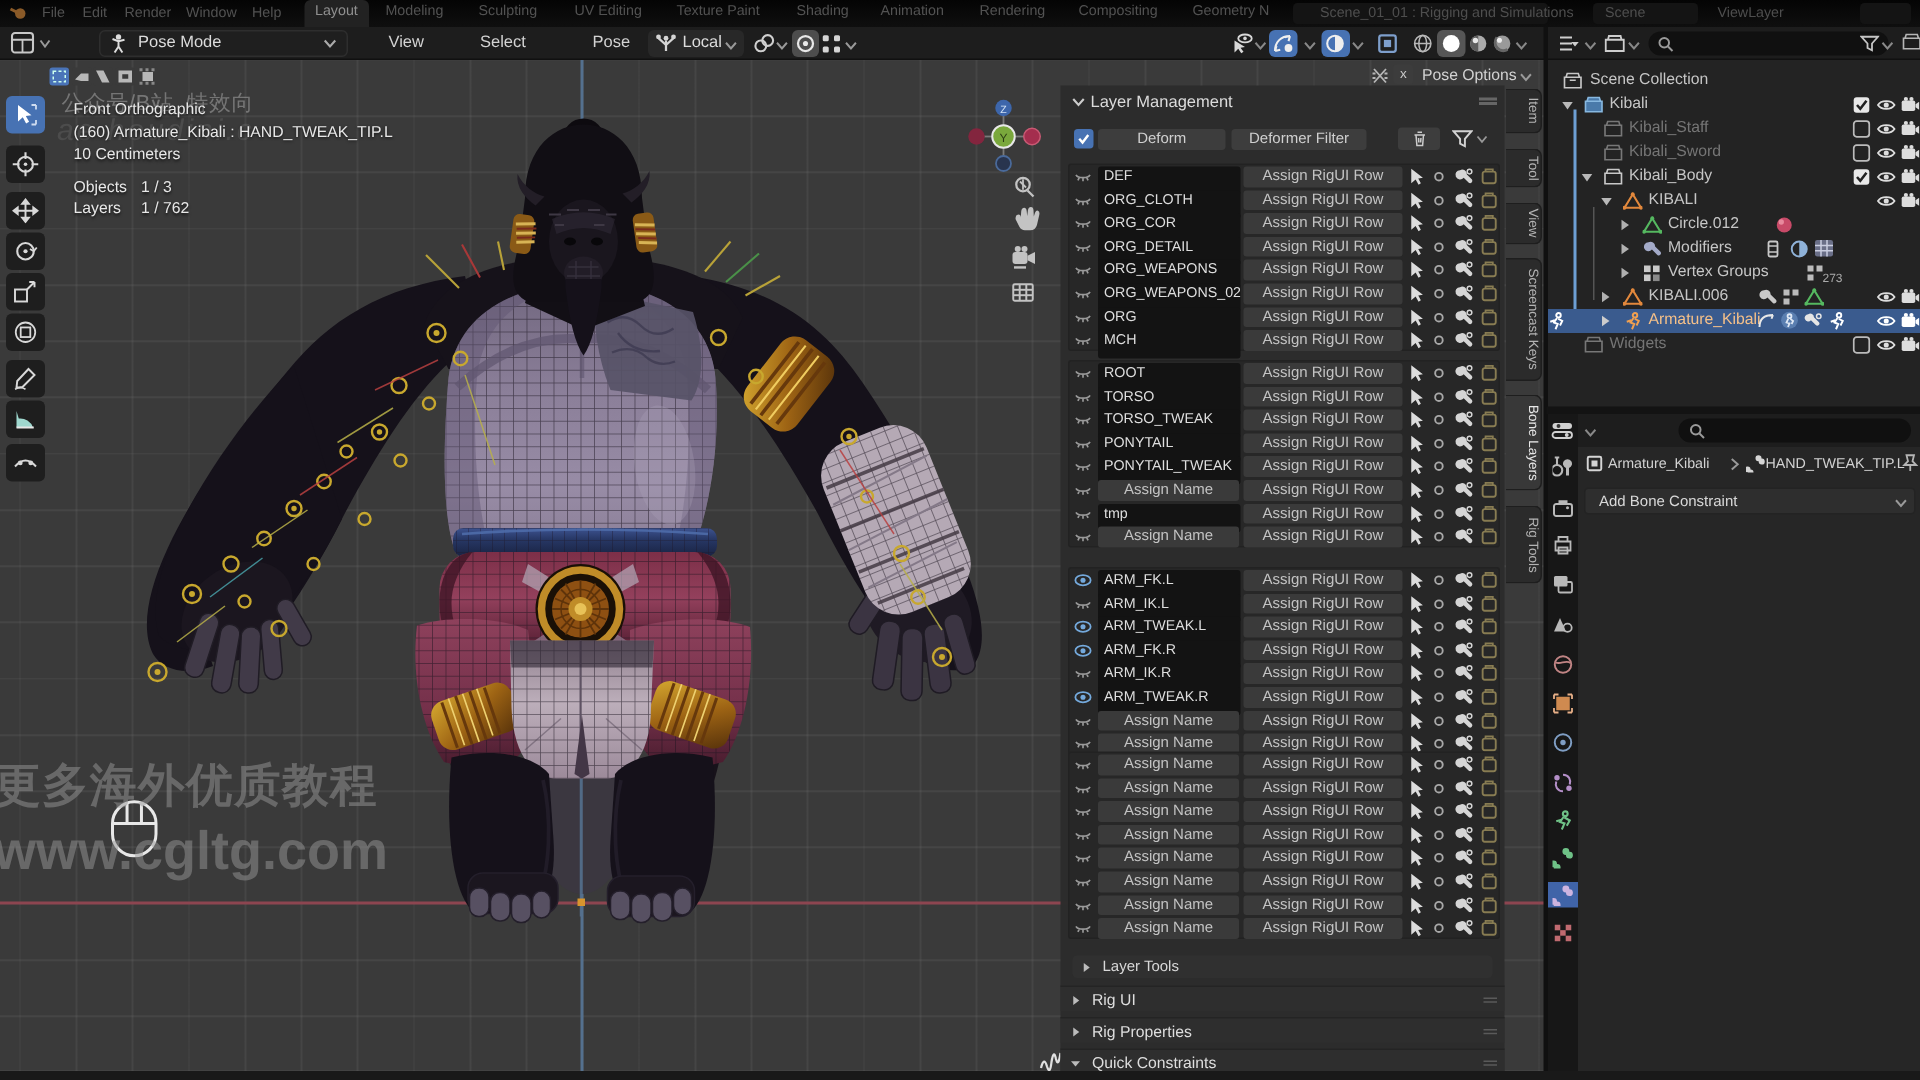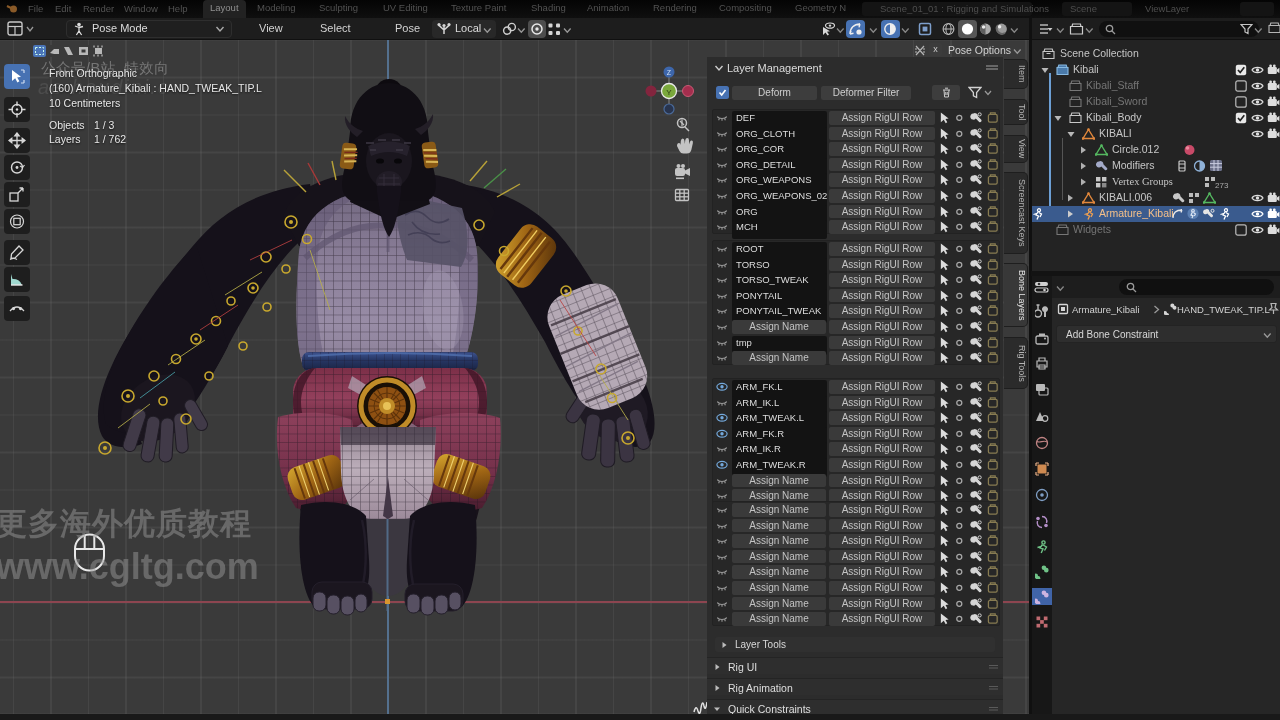--- a/index.html
+++ b/index.html
@@ -1014,21 +1014,21 @@
       <svg class="abs" style="left:7px;top:5px;" width="7" height="8" viewBox="0 0 7 8">
           <path d="M1.5 1 l4 3 -4 3 Z" fill="#bbb"></path>
         </svg>
       <span class="abs" style="left:21px;top:3px;font-size:10.5px;color:#dedede;">Rig UI</span>
       <div class="abs" style="left:282px;top:7px;width:9px;height:1.4px;background:#5a5a5a;box-shadow:0 2.5px 0 #5a5a5a;"></div>
     </div>
     <div class="abs" style="left:0;top:621px;width:296px;height:17px;background:#2e2e2e;border-top:1px solid #242424;">
       <svg class="abs" style="left:7px;top:5px;" width="7" height="8" viewBox="0 0 7 8">
           <path d="M1.5 1 l4 3 -4 3 Z" fill="#bbb"></path>
         </svg>
-      <span class="abs" style="left:21px;top:3px;font-size:10.5px;color:#dedede;">Rig Animation</span>
+      <span class="abs" style="left:21px;top:3px;font-size:10.5px;color:#dedede;">Rig Properties</span>
       <div class="abs" style="left:282px;top:7px;width:9px;height:1.4px;background:#5a5a5a;box-shadow:0 2.5px 0 #5a5a5a;"></div>
     </div>
     <div class="abs" style="left:0;top:642px;width:296px;height:17px;background:#2e2e2e;border-top:1px solid #242424;">
       <svg class="abs" style="left:6px;top:6px;" width="8" height="7" viewBox="0 0 8 7">
           <path d="M1 1.5 l3 3.5 3-3.5 Z" fill="#bbb"></path>
         </svg>
       <span class="abs" style="left:21px;top:3px;font-size:10.5px;color:#dedede;">Quick Constraints</span>
       <div class="abs" style="left:282px;top:7px;width:9px;height:1.4px;background:#5a5a5a;box-shadow:0 2.5px 0 #5a5a5a;"></div>
     </div>
   </div>
@@ -1211,21 +1211,21 @@
           <path d="M1 0.5 l5 3.5 -5 3.5 Z" fill="#b0b0b0"></path>
         </svg>
         <svg class="abs" style="left:64px;top:2px;" width="13" height="12" viewBox="0 0 13 12">
           <g fill="#c9c9c9">
             <rect x="1" y="1" width="4.4" height="4.4"></rect>
             <rect x="7" y="1" width="4.4" height="4.4"></rect>
             <rect x="1" y="7" width="4.4" height="4.4"></rect>
           </g>
           <rect x="7" y="7" width="4.4" height="4.4" fill="#8a8a8a"></rect>
         </svg>
-        <span class="abs" style="left:81px;font-family:Liberation Serif, serif;">Vertex Groups</span>
+        <span class="abs" style="left:81px;">Vertex Groups</span>
       <svg class="abs" style="left:173px;top:2px;" width="12" height="12" viewBox="0 0 12 12">
           <g fill="#bbb">
             <rect x="1" y="1" width="4" height="4"></rect>
             <rect x="7" y="1" width="4" height="4"></rect>
             <rect x="1" y="7" width="4" height="4"></rect>
           </g>
         </svg>
       <span class="abs" style="left:184px;top:4px;font-size:8px;color:#aaa;">273</span>
     </div>
 

